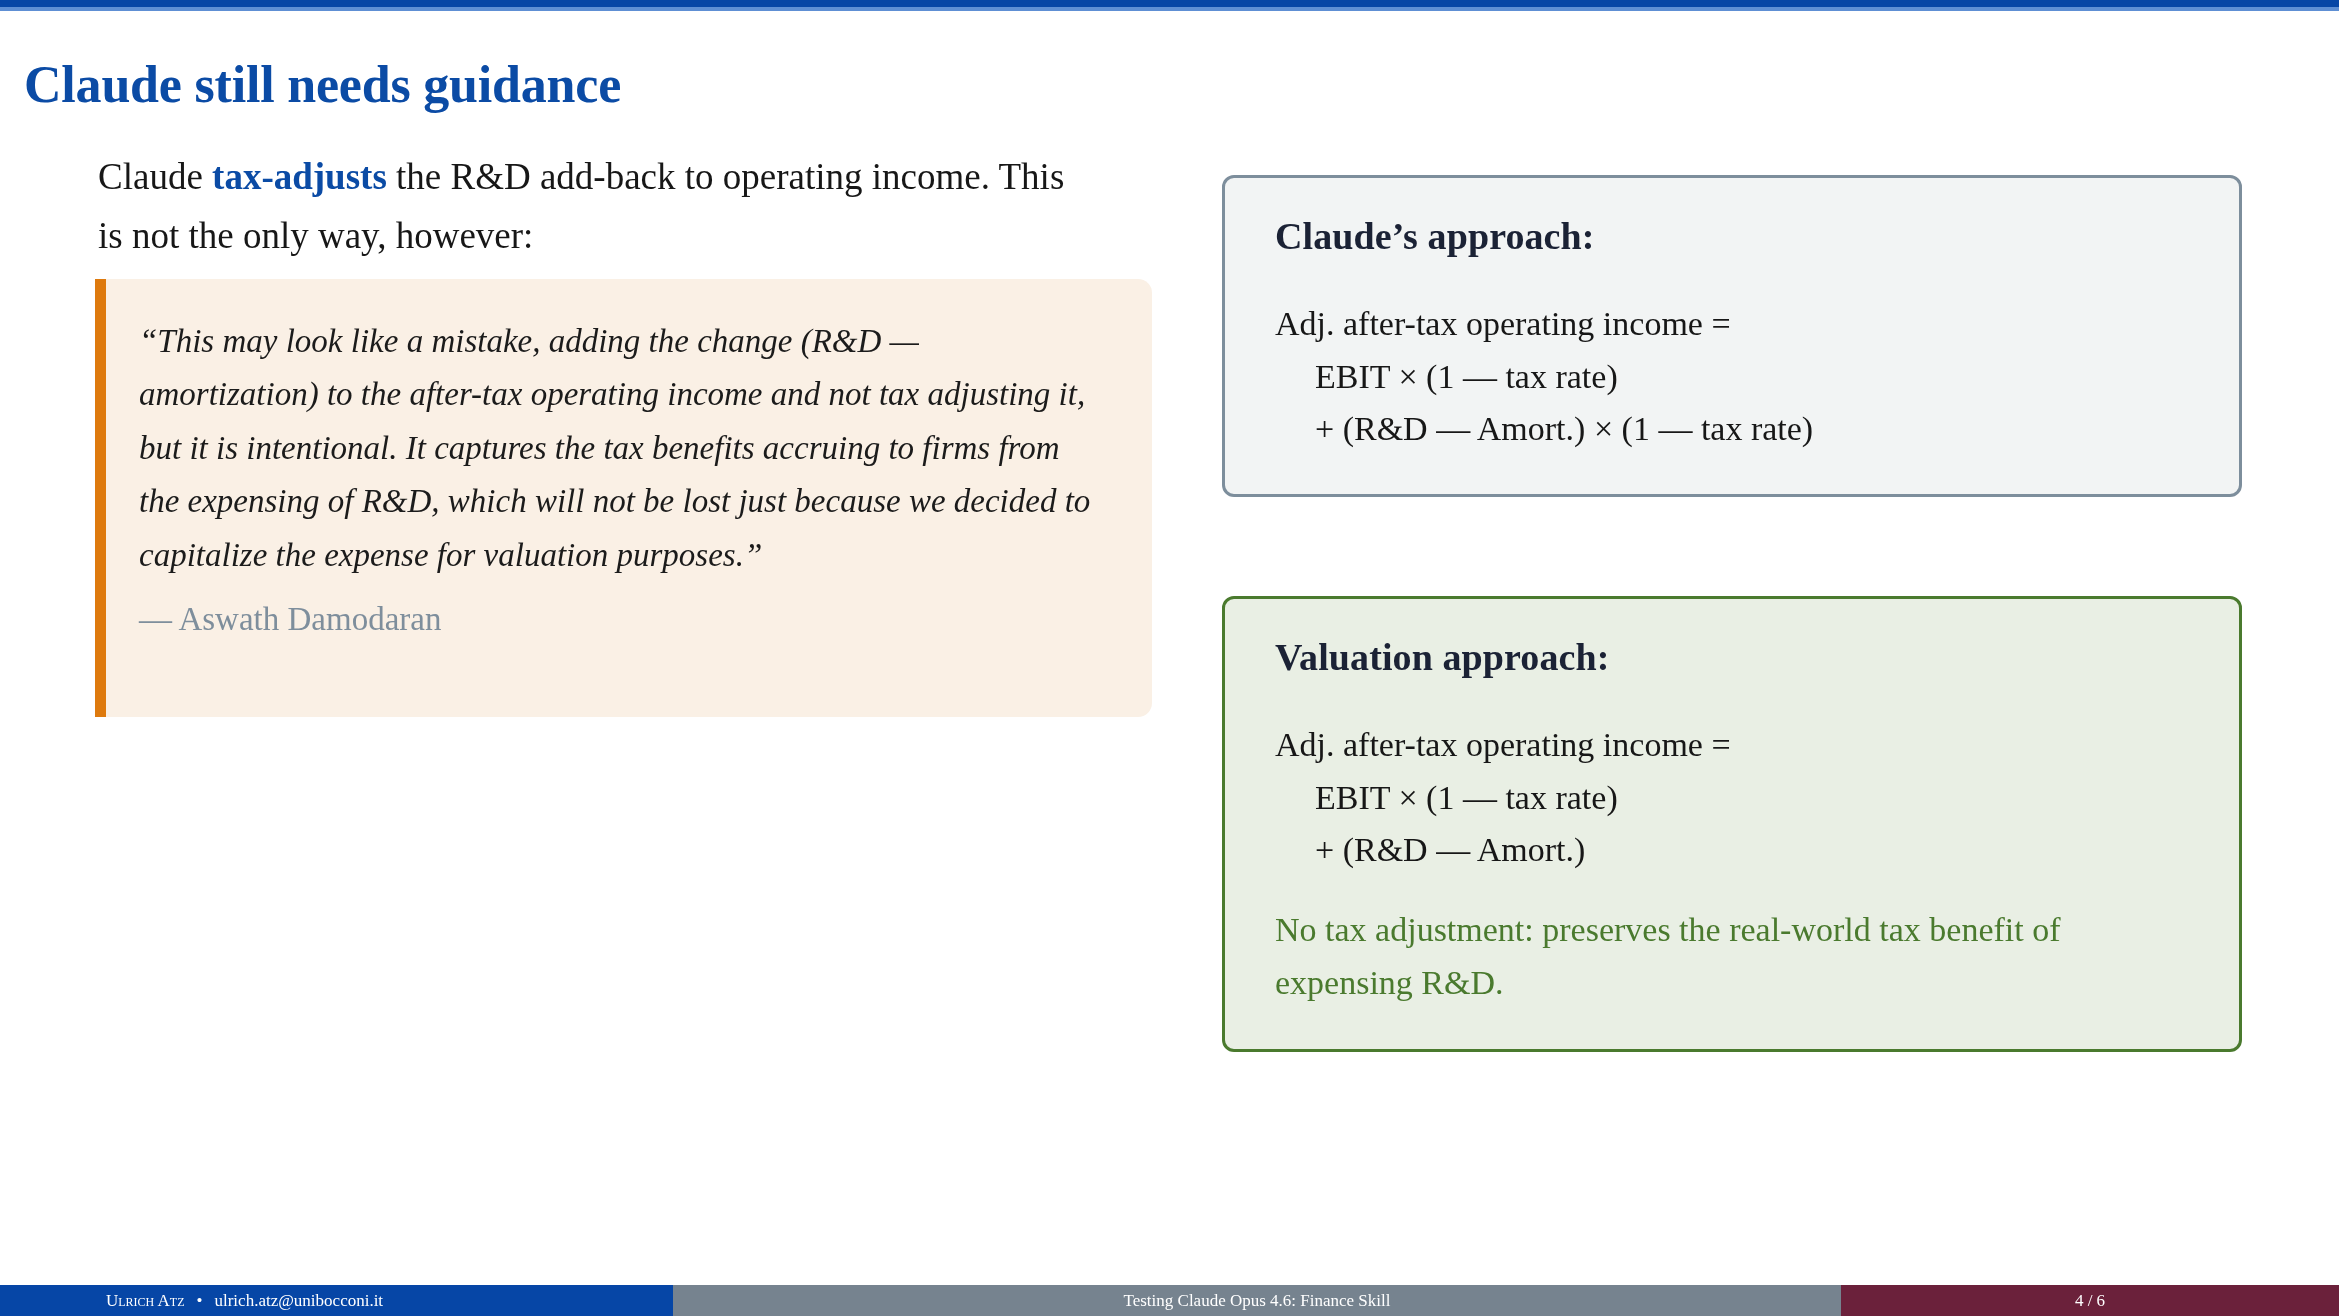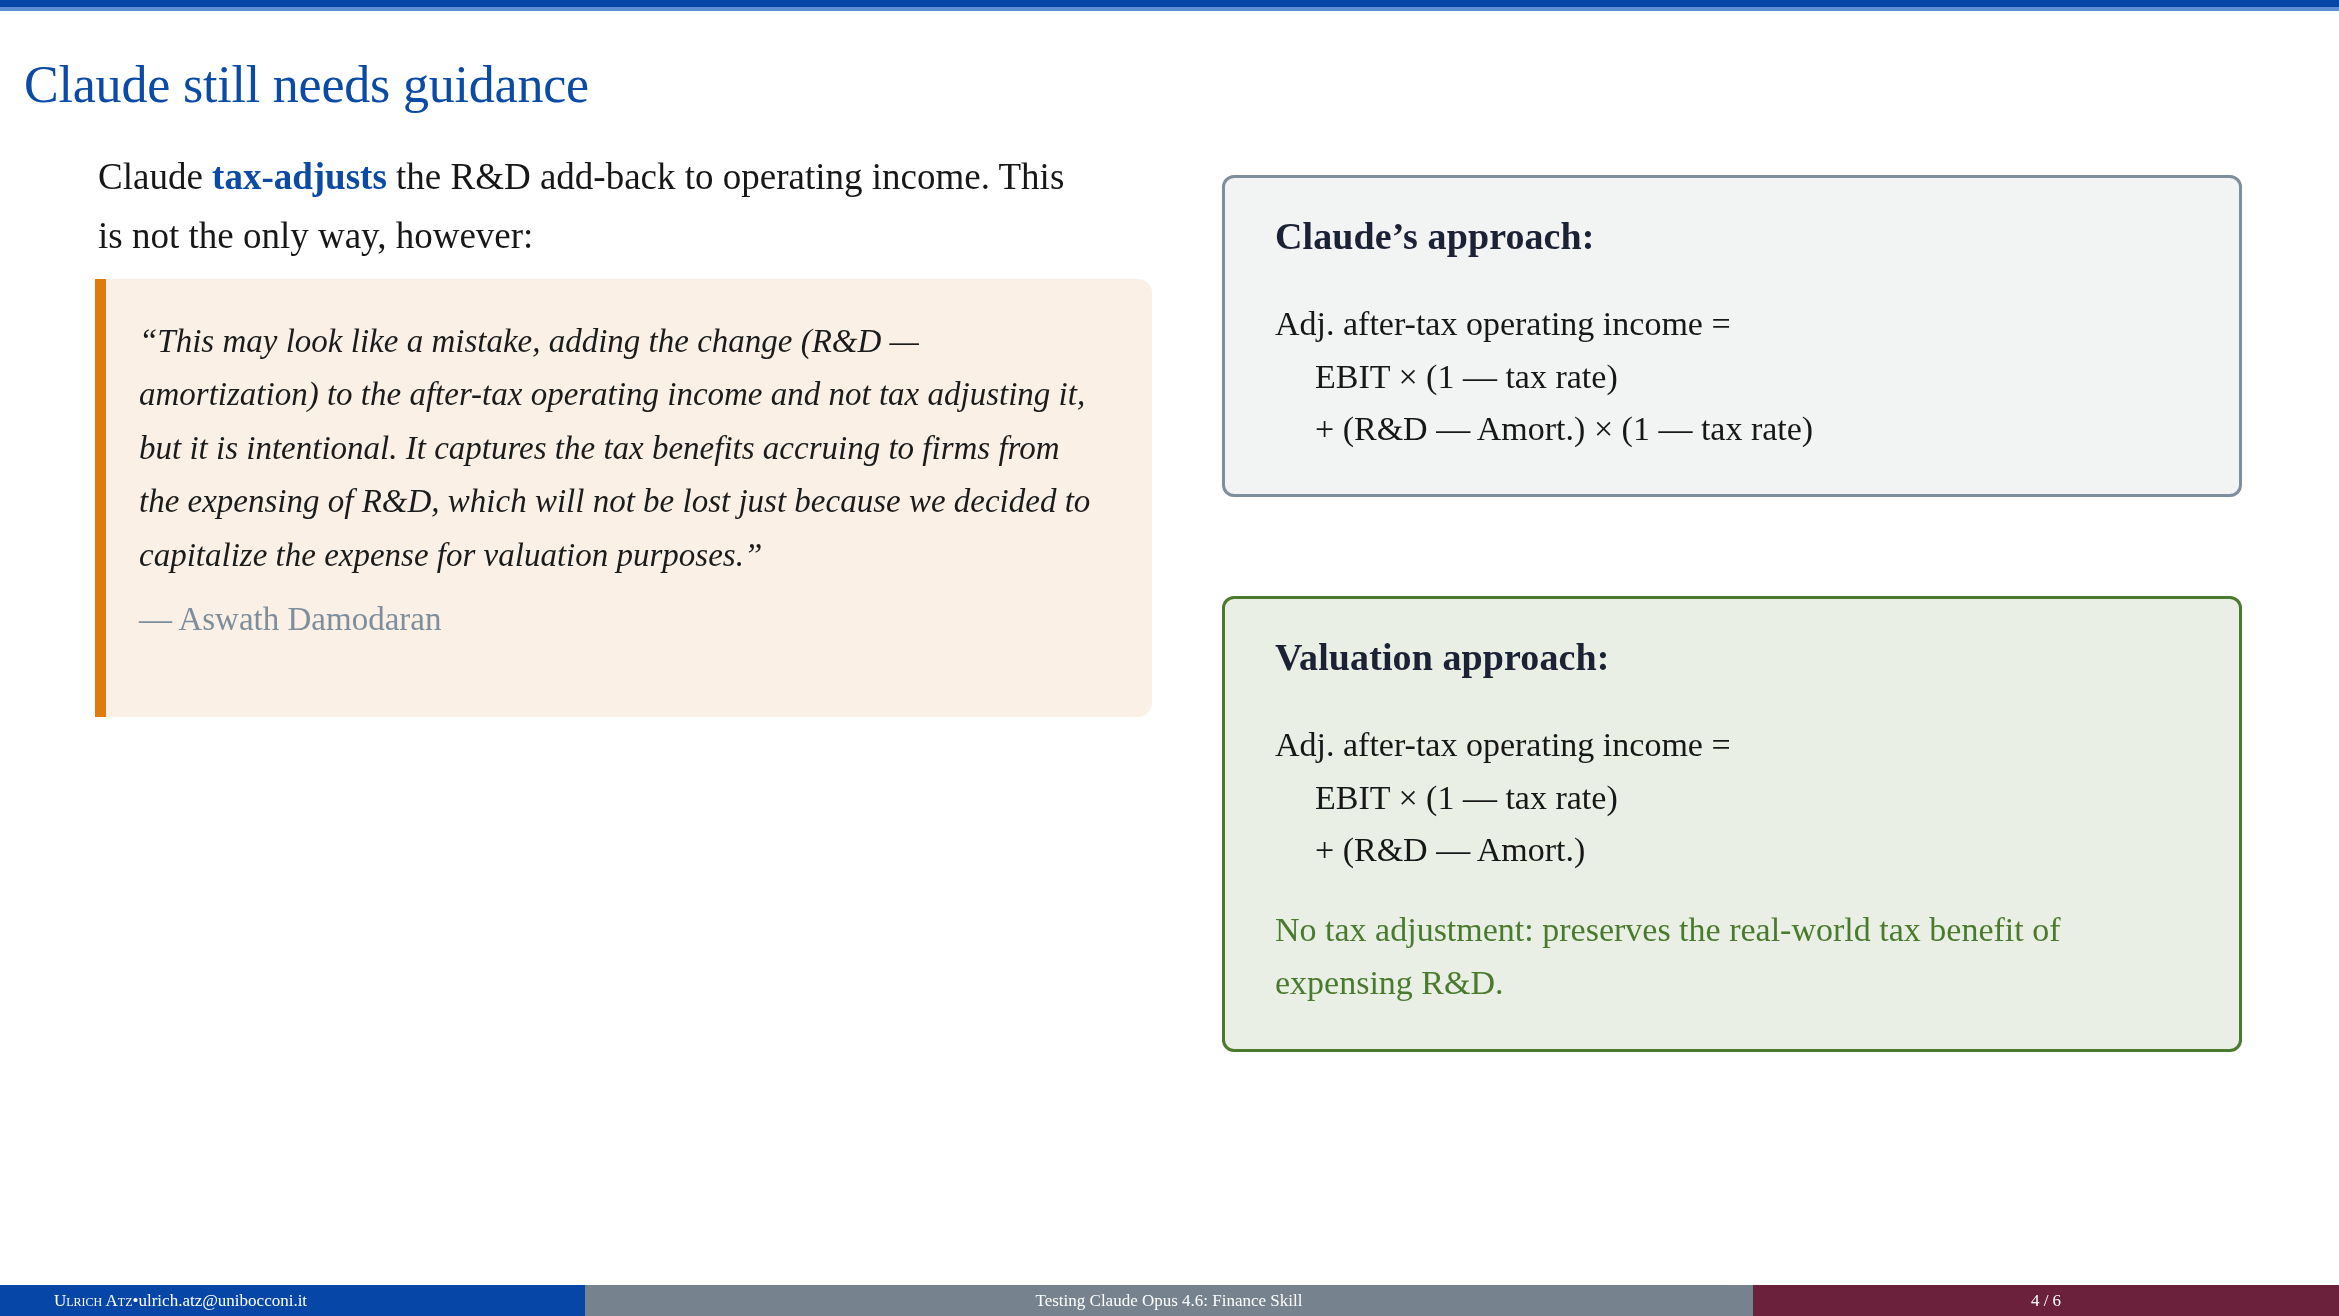--- a/index.html
+++ b/index.html
@@ -30,21 +30,21 @@
     background: #5E8FD4;
   }
 
   
   .slide-title {
     position: absolute;
     left: 24px;
     top: 20px;
     width: 1500px;
     font-size: 52px;
-    font-weight: normal;
+    font-weight: bold;
     color: #0B4BA5;
     letter-spacing: -0.2px;
     line-height: 1.15;
     white-space: nowrap;
   }
 
   
   .lead-paragraph {
     position: absolute;
     left: 98px;
@@ -160,25 +160,26 @@
   .footer-seg {
     height: 31px;
     display: flex;
     align-items: center;
     color: #ffffff;
     font-size: 17px;
     overflow: hidden;
     white-space: nowrap;
   }
   .footer-author {
-    width: 585px;
+    width: 673px;
     background: #0646A6;
-    padding-left: 54px;
+    padding-left: 106px;
     box-sizing: border-box;
     font-variant: small-caps;
+    gap: 12px;
   }
   .footer-author .email { font-variant: normal; }
   .footer-title {
     width: 1168px;
     background: #76838F;
     justify-content: center;
   }
   .footer-page {
     flex: 1;
     background: #6B213B;

